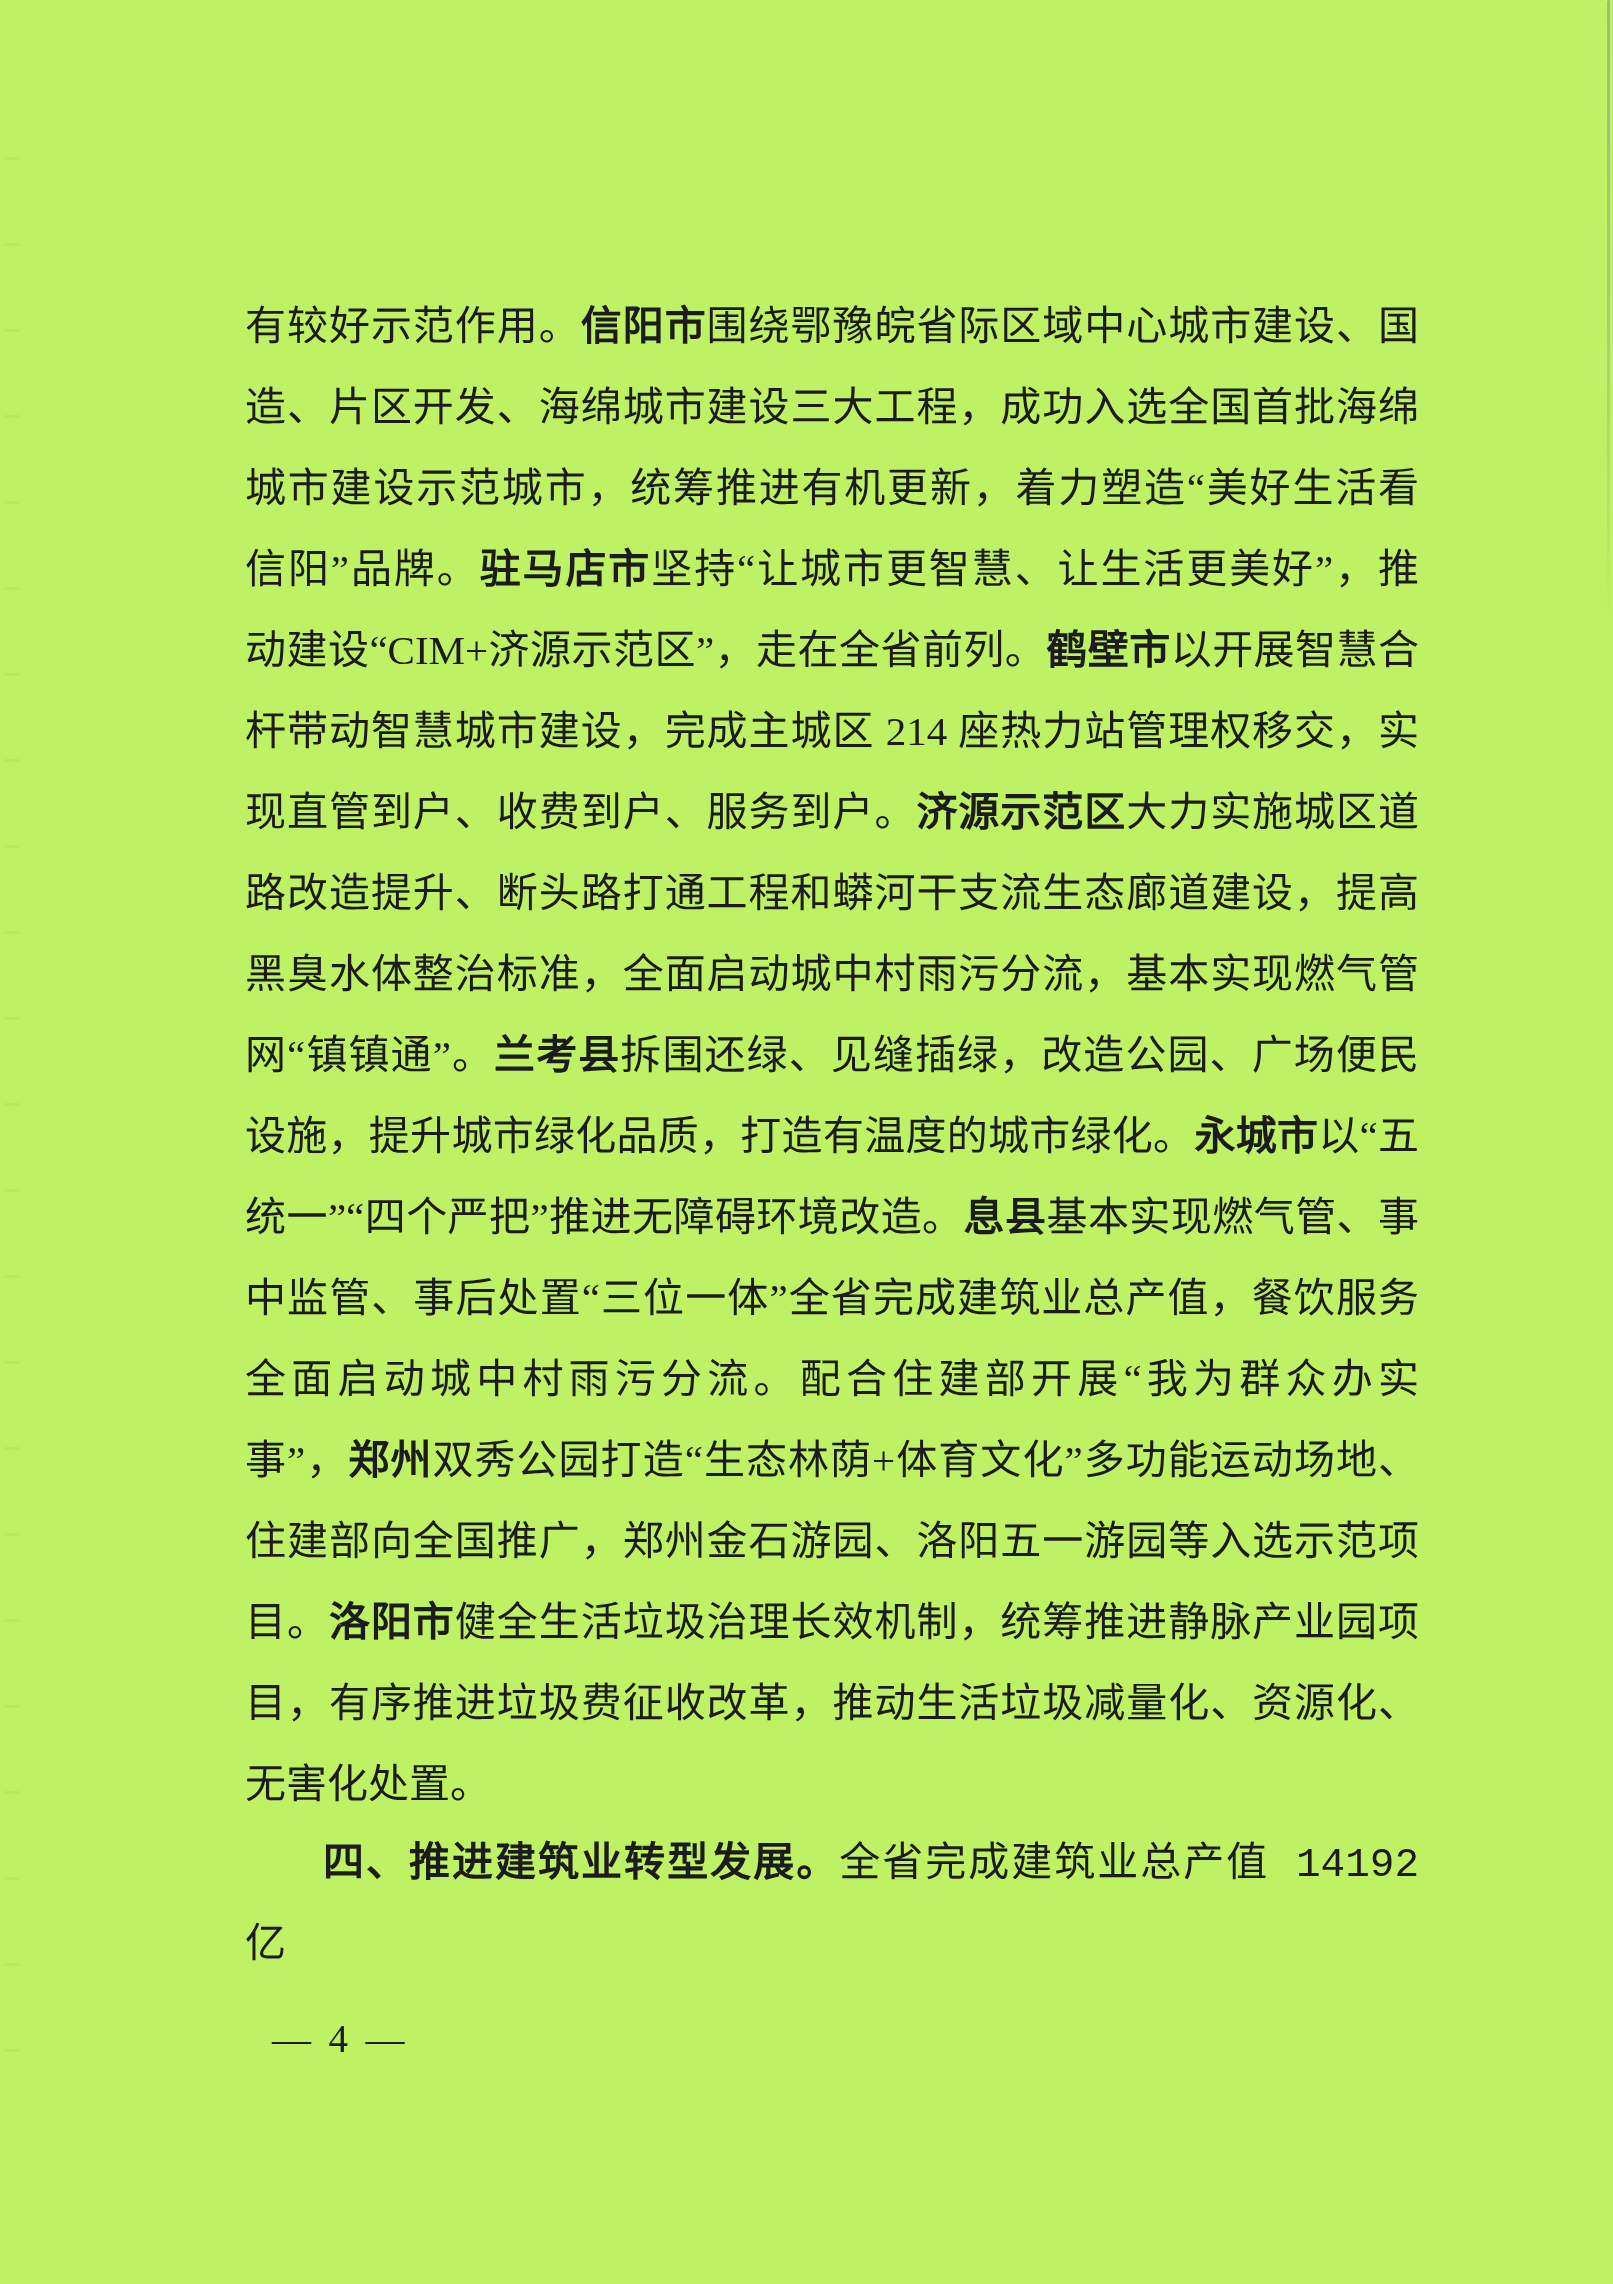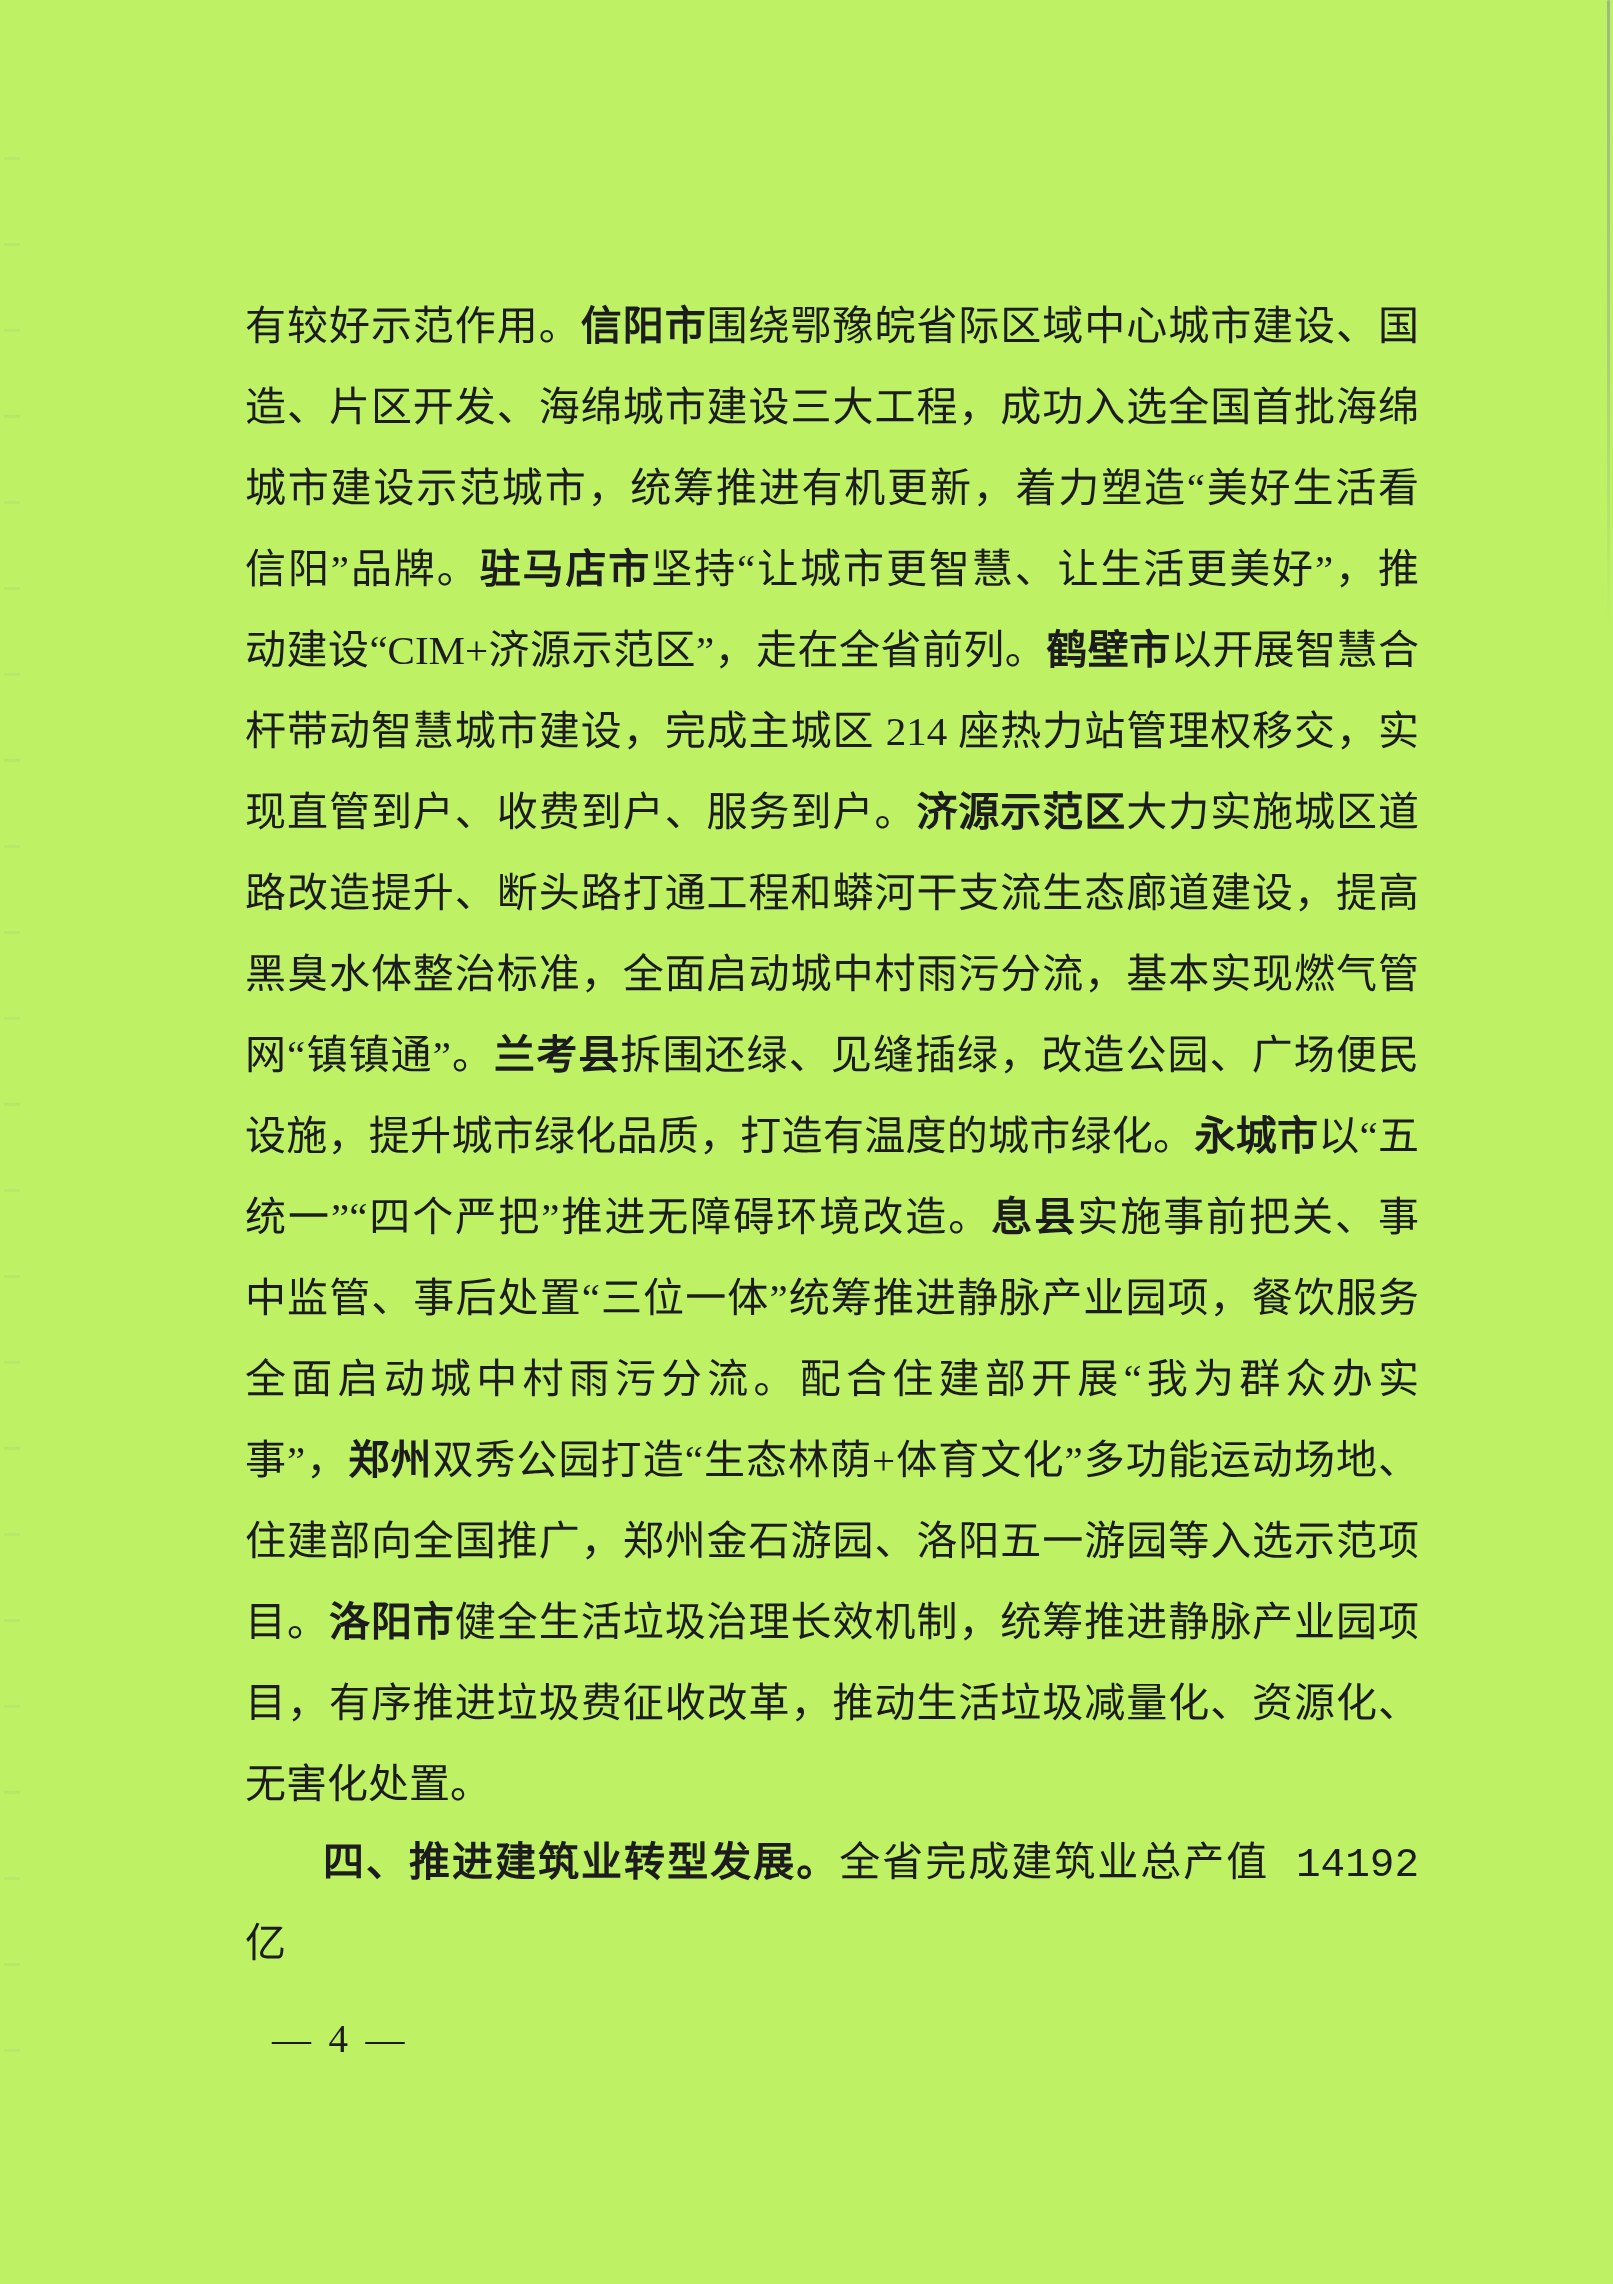--- a/index.html
+++ b/index.html
@@ -90,22 +90,22 @@
       <div class="line"><span>造、片区开发、海绵城市建设三大工程，成功入选全国首批海绵</span></div>
       <div class="line"><span>城市建设示范城市，统筹推进有机更新，着力塑造“美好生活看</span></div>
       <div class="line"><span>信阳”品牌。</span><span class="bold">驻马店市</span><span>坚持“让城市更智慧、让生活更美好”，推</span></div>
       <div class="line"><span>动建设“CIM+济源示范区”，走在全省前列。</span><span class="bold">鹤壁市</span><span>以开展智慧合</span></div>
       <div class="line"><span>杆带动智慧城市建设，完成主城区 214 座热力站管理权移交，实</span></div>
       <div class="line"><span>现直管到户、收费到户、服务到户。</span><span class="bold">济源示范区</span><span>大力实施城区道</span></div>
       <div class="line"><span>路改造提升、断头路打通工程和蟒河干支流生态廊道建设，提高</span></div>
       <div class="line"><span>黑臭水体整治标准，全面启动城中村雨污分流，基本实现燃气管</span></div>
       <div class="line"><span>网“镇镇通”。</span><span class="bold">兰考县</span><span>拆围还绿、见缝插绿，改造公园、广场便民</span></div>
       <div class="line"><span>设施，提升城市绿化品质，打造有温度的城市绿化。</span><span class="bold">永城市</span><span>以“五</span></div>
-      <div class="line"><span>统一”“四个严把”推进无障碍环境改造。</span><span class="bold">息县</span><span>实施事前把关、事</span></div>
-      <div class="line"><span>中监管、事后处置“三位一体”统筹推进静脉产业园项，餐饮服务</span></div>
+      <div class="line"><span>统一”“四个严把”推进无障碍环境改造。</span><span class="bold">息县</span><span>基本实现燃气管、事</span></div>
+      <div class="line"><span>中监管、事后处置“三位一体”全省完成建筑业总产值，餐饮服务</span></div>
       <div class="line"><span>全面启动城中村雨污分流。配合住建部开展“我为群众办实</span></div>
       <div class="line"><span>事”，</span><span class="bold">郑州</span><span>双秀公园打造“生态林荫+体育文化”多功能运动场地、</span></div>
       <div class="line"><span>住建部向全国推广，郑州金石游园、洛阳五一游园等入选示范项</span></div>
       <div class="line"><span>目。</span><span class="bold">洛阳市</span><span>健全生活垃圾治理长效机制，统筹推进静脉产业园项</span></div>
       <div class="line"><span>目，有序推进垃圾费征收改革，推动生活垃圾减量化、资源化、</span></div>
       <div class="line no-justify"><span>无害化处置。</span></div>
       <div class="line indent"><span class="bold">四、推进建筑业转型发展。</span><span>全省完成建筑业总产值 14192 亿</span></div>
     </div>
 
   <div class="page-number">— 4 —</div>

